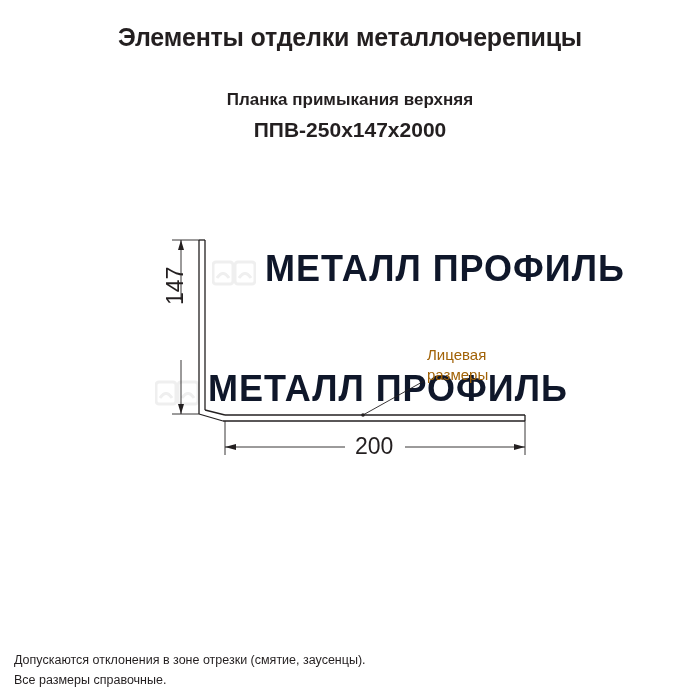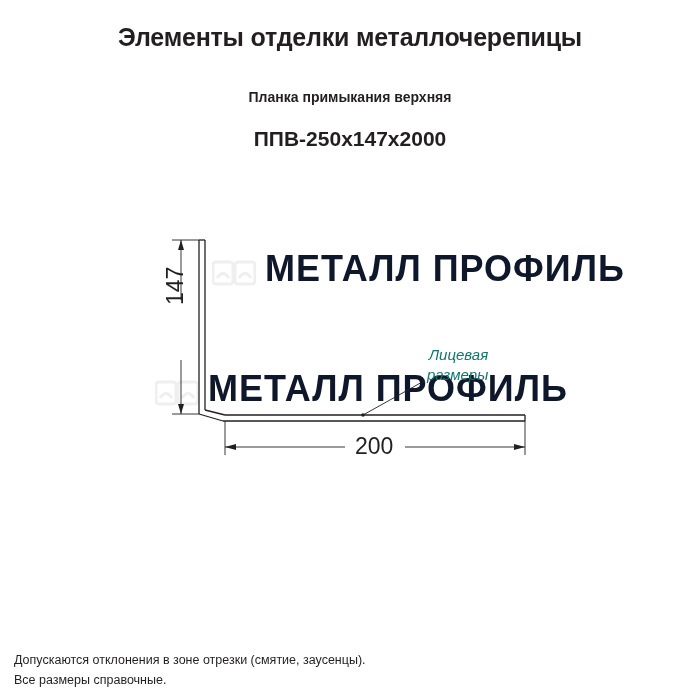--- a/index.html
+++ b/index.html
@@ -30,30 +30,30 @@
     text-align: center;
   }
   .main-title {
     font-size: 25px;
     font-weight: bold;
     letter-spacing: -0.2px;
     margin: 0;
     line-height: 1.2;
   }
   .sub-title {
-    font-size: 14px;
+    font-size: 17px;
     font-weight: bold;
     margin: 0;
     padding-top: 37px;
     line-height: 1.25;
   }
   .code-title {
     font-size: 21px;
     font-weight: bold;
-    margin: 12px;
+    margin: 0;
     padding-top: 7px;
     line-height: 1.25;
   }
 
   
   .wm {
     position: absolute;
     color: #0f172a;
     font-weight: bold;
     font-size: 36px;
@@ -94,23 +94,22 @@
   .dim-250 {
     left: 355px;
     top: 433px;
   }
   .callout-label {
     position: absolute;
     left: 427px;
     top: 345px;
     font-size: 15px;
     line-height: 1.35;
-    text-align: right;
-    color: #0f766e;
-    font-style: italic;
+    text-align: left;
+    color: #a16207;
   }
 
   
   .footer {
     position: absolute;
     left: 14px;
     bottom: 10px;
     font-size: 12.5px;
     line-height: 1.55;
     color: #231f20;

